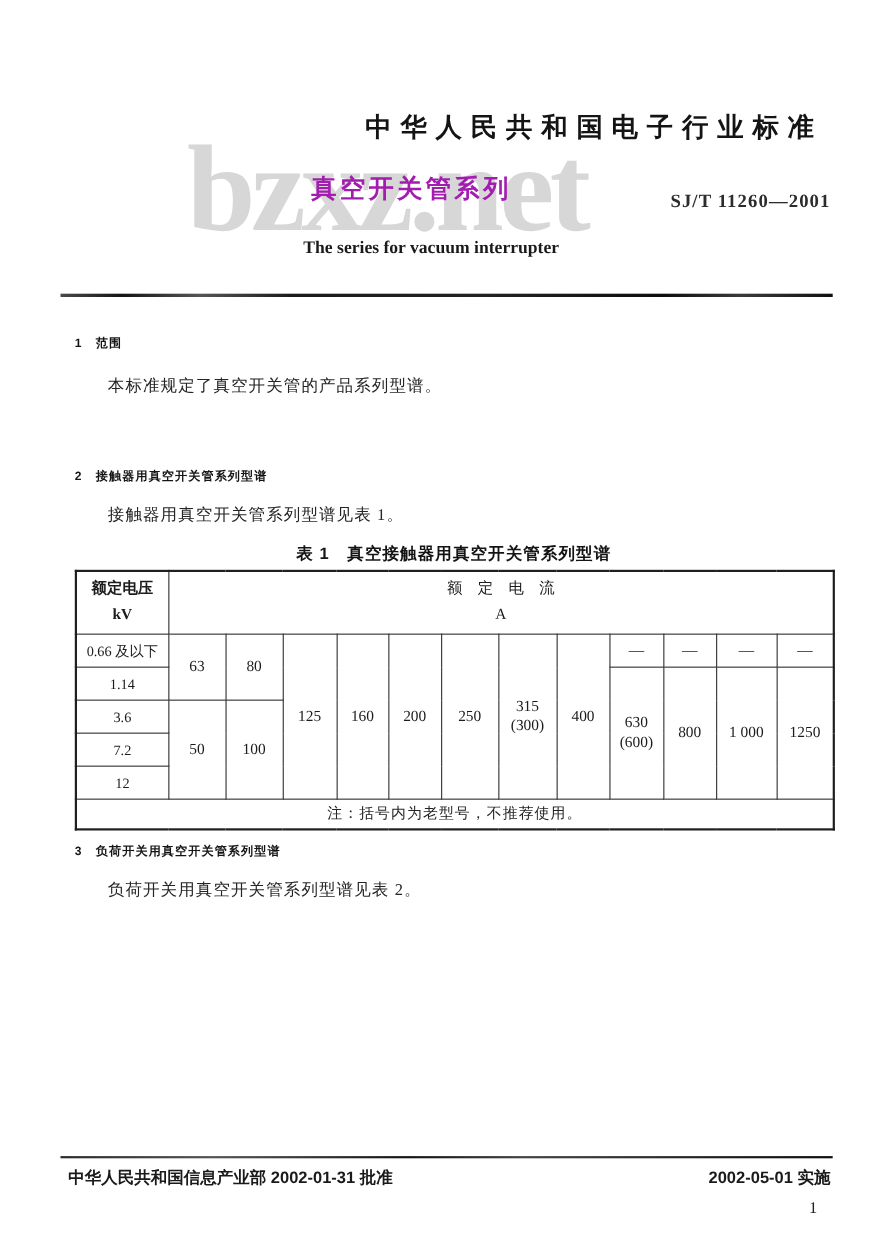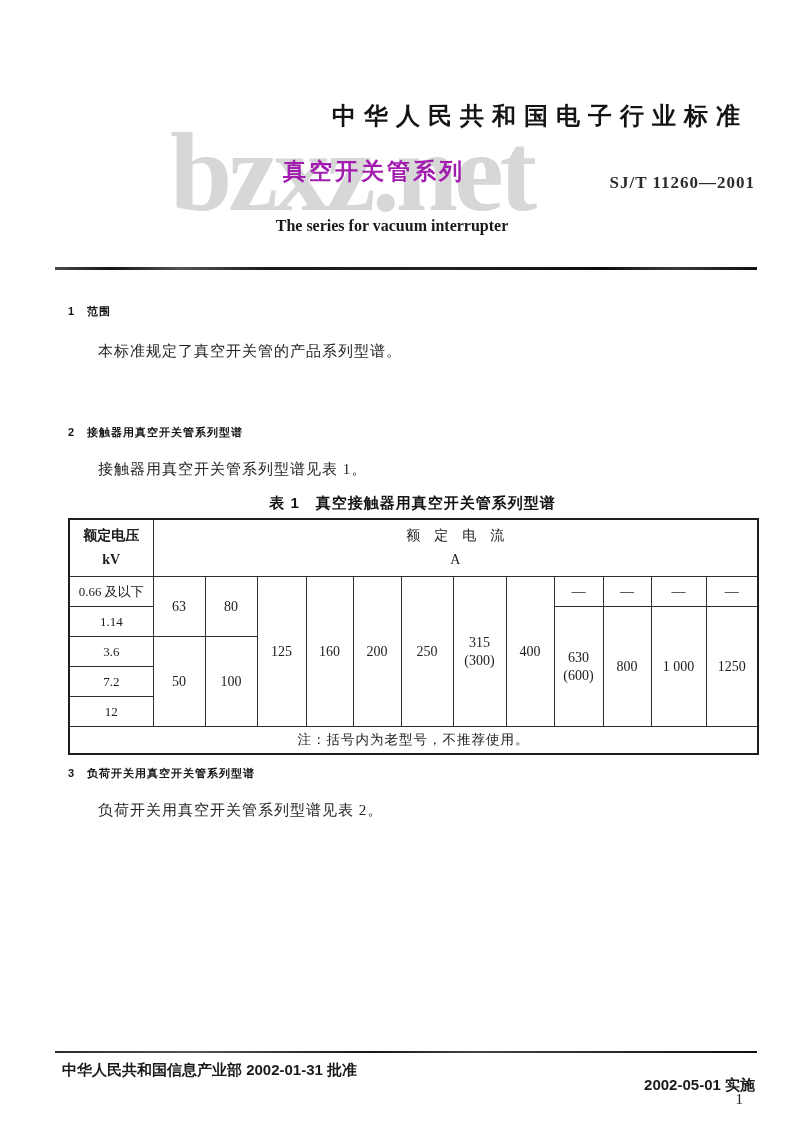--- a/index.html
+++ b/index.html
@@ -101,21 +101,20 @@
   }
   .foot-left{
     position:absolute;top:1061px;left:62px;
     font-size:15px;font-weight:bold;color:#1a1a1a;
     font-family:"Liberation Sans","DejaVu Sans",sans-serif;
   }
   .foot-right{
     position:absolute;top:1061px;right:45px;
     font-size:15px;font-weight:bold;color:#1a1a1a;
     font-family:"Liberation Sans","DejaVu Sans",sans-serif;
-    margin-top:15px;
   }
   .page-num{
     position:absolute;top:1091px;right:57px;
     font-size:15px;color:#222;
   }
 </style>
 </head>
 <body>
 
 <div class="page">

